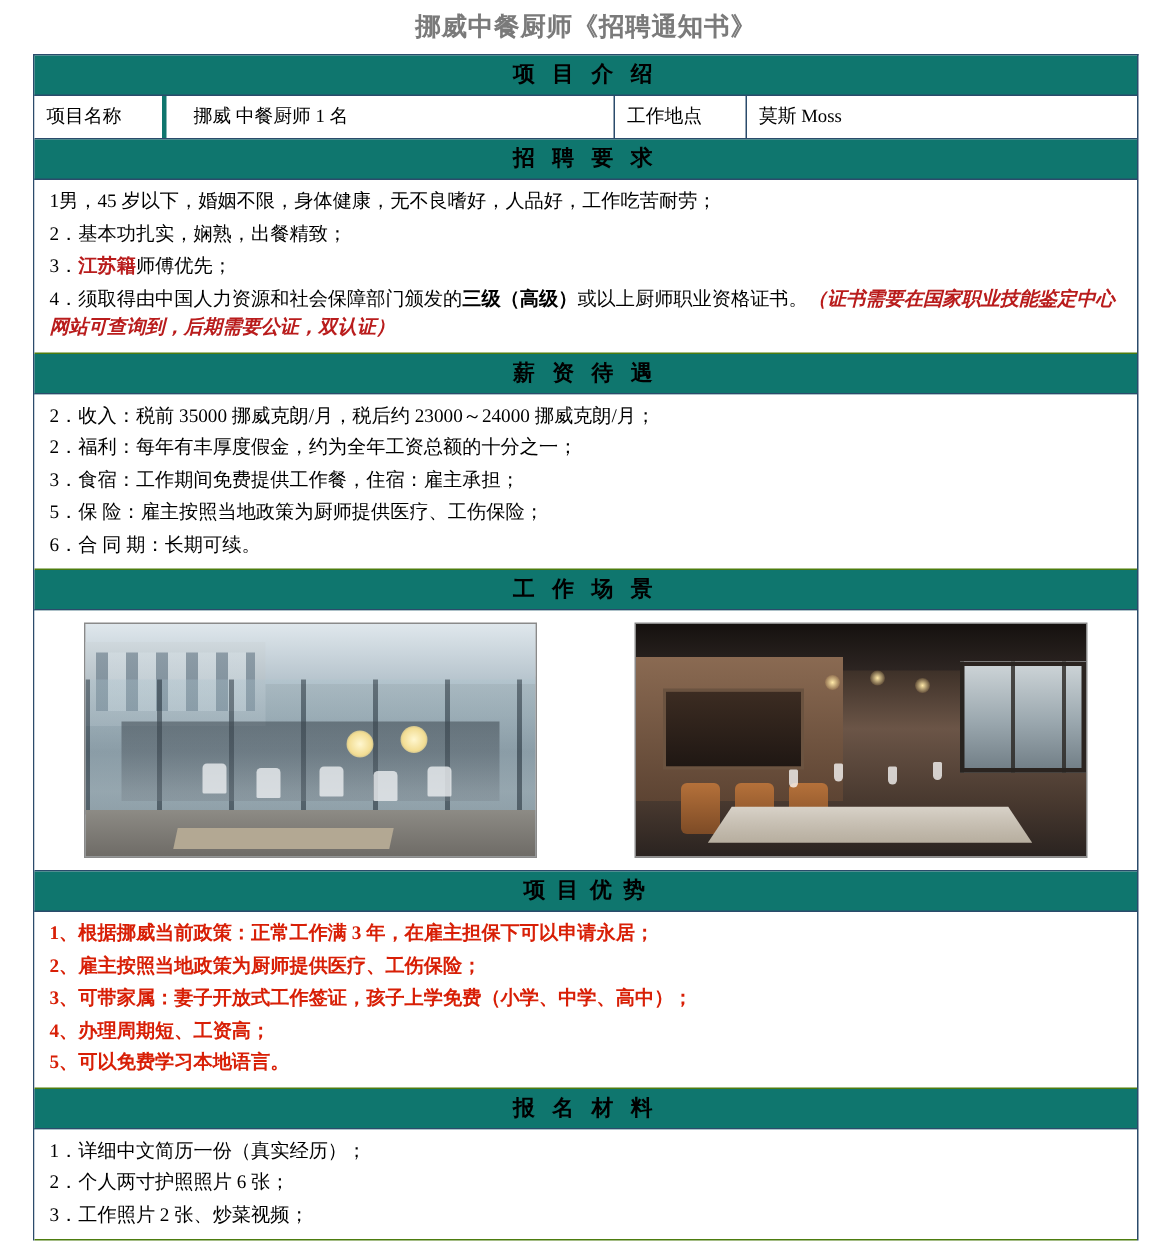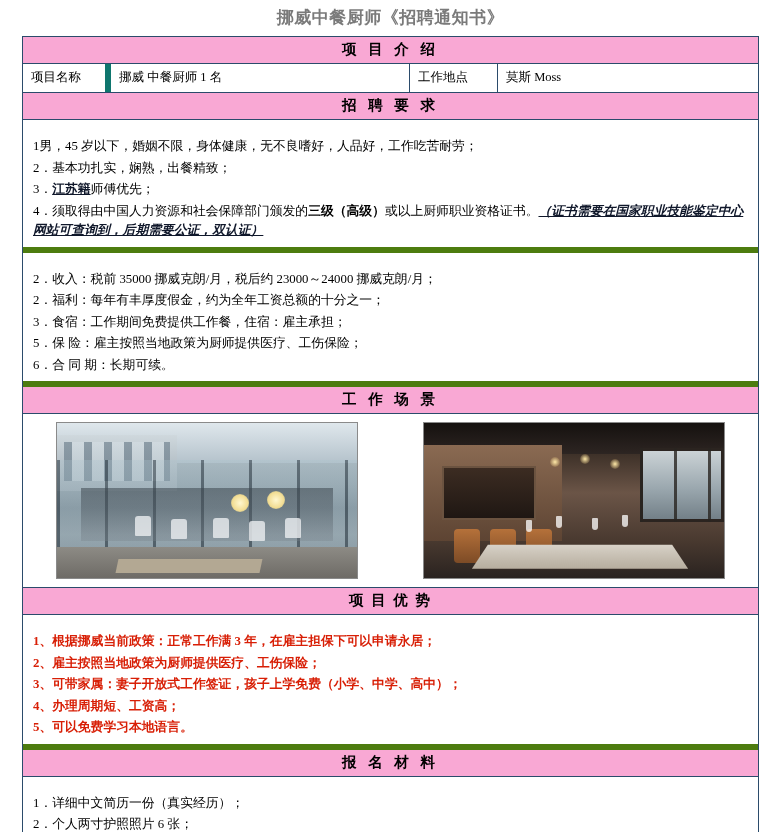--- a/index.html
+++ b/index.html
@@ -31,21 +31,21 @@
     padding: 6px 0 7px 0;
     letter-spacing: 0.5px;
   }
   .doc {
     margin: 0 22px 0 22px;
     border: 1px solid #2b4b6b;
     border-bottom: none;
     box-sizing: border-box;
   }
   .band {
-    background: #f9a8d4;
+    background: #0f766e;
     border-bottom: 1px solid #2b4b6b;
     text-align: center;
     font-weight: bold;
     font-size: 14.5px;
     font-family: "Liberation Serif", "DejaVu Serif", serif;
     padding: 3px 0 4px 0;
     letter-spacing: 4px;
     color: #000;
   }
   .band.tight {
@@ -55,44 +55,43 @@
     display: flex;
     border-bottom: 1px solid #2b4b6b;
     background: #fff;
   }
   .info-cell {
     padding: 5px 8px 6px 8px;
     font-size: 12.5px;
     box-sizing: border-box;
     font-family: "Liberation Serif", "DejaVu Serif", serif;
   }
-  .c1 { width: 88px; border-right: 6px solid #0f766e; }
-  .c2 { flex: 1; border-right: 1px solid #2b4b6b; }
+  .c1 { width: 88px; border-right: 3px solid #0f766e; }
+  .c2 { flex: 1; border-right: 1px solid #2b4b6b; margin-left: 10px; }
   .c3 { width: 88px; border-right: 1px solid #2b4b6b; }
   .c4 { width: 260px; }
   .block {
-    border-bottom: 6px solid #4d7c0f;
+    border-bottom: 1px solid #4d7c0f;
     background: #fff;
-    padding: 16px 6px 5px 6px;
+    padding: 4px 6px 5px 6px;
   }
   .line {
     font-family: "Liberation Serif", "DejaVu Serif", serif;
     font-size: 12.8px;
     line-height: 19.5px;
     padding: 1px 2px 1px 4px;
     color: #000;
   }
   .line.red {
     color: #d81f06;
     font-weight: bold;
   }
   .red-inline {
-    color: #0f172a;
-    font-weight: bold;
-    text-decoration: underline;
+    color: #b91c1c;
+    font-weight: bold;
   }
   .photos {
     border-bottom: 1px solid #2b4b6b;
     background: #fff;
     display: flex;
     justify-content: space-around;
     align-items: center;
     padding: 8px 0 8px 0;
   }
   .photo {
@@ -223,20 +222,21 @@
     </div>
 
     <div class="band">招 聘 要 求</div>
     <div class="block">
       <div class="line">1男，45 岁以下，婚姻不限，身体健康，无不良嗜好，人品好，工作吃苦耐劳；</div>
       <div class="line">2．基本功扎实，娴熟，出餐精致；</div>
       <div class="line"><span>3．</span><span class="red-inline">江苏籍</span><span>师傅优先；</span></div>
       <div class="line"><span>4．须取得由中国人力资源和社会保障部门颁发的</span><span style="font-weight:bold">三级（高级）</span><span>或以上厨师职业资格证书。</span><span class="red-inline" style="font-style:italic">（证书需要在国家职业技能鉴定中心网站可查询到，后期需要公证，双认证）</span></div>
     </div>
 
+    <div class="band">薪 资 待 遇</div>
     <div class="block">
       <div class="line">2．收入：税前 35000 挪威克朗/月，税后约 23000～24000 挪威克朗/月；</div>
       <div class="line">2．福利：每年有丰厚度假金，约为全年工资总额的十分之一；</div>
       <div class="line">3．食宿：工作期间免费提供工作餐，住宿：雇主承担；</div>
       <div class="line">5．保 险：雇主按照当地政策为厨师提供医疗、工伤保险；</div>
       <div class="line">6．合 同 期：长期可续。</div>
     </div>
 
     <div class="band">工 作 场 景</div>
     <div class="photos">

